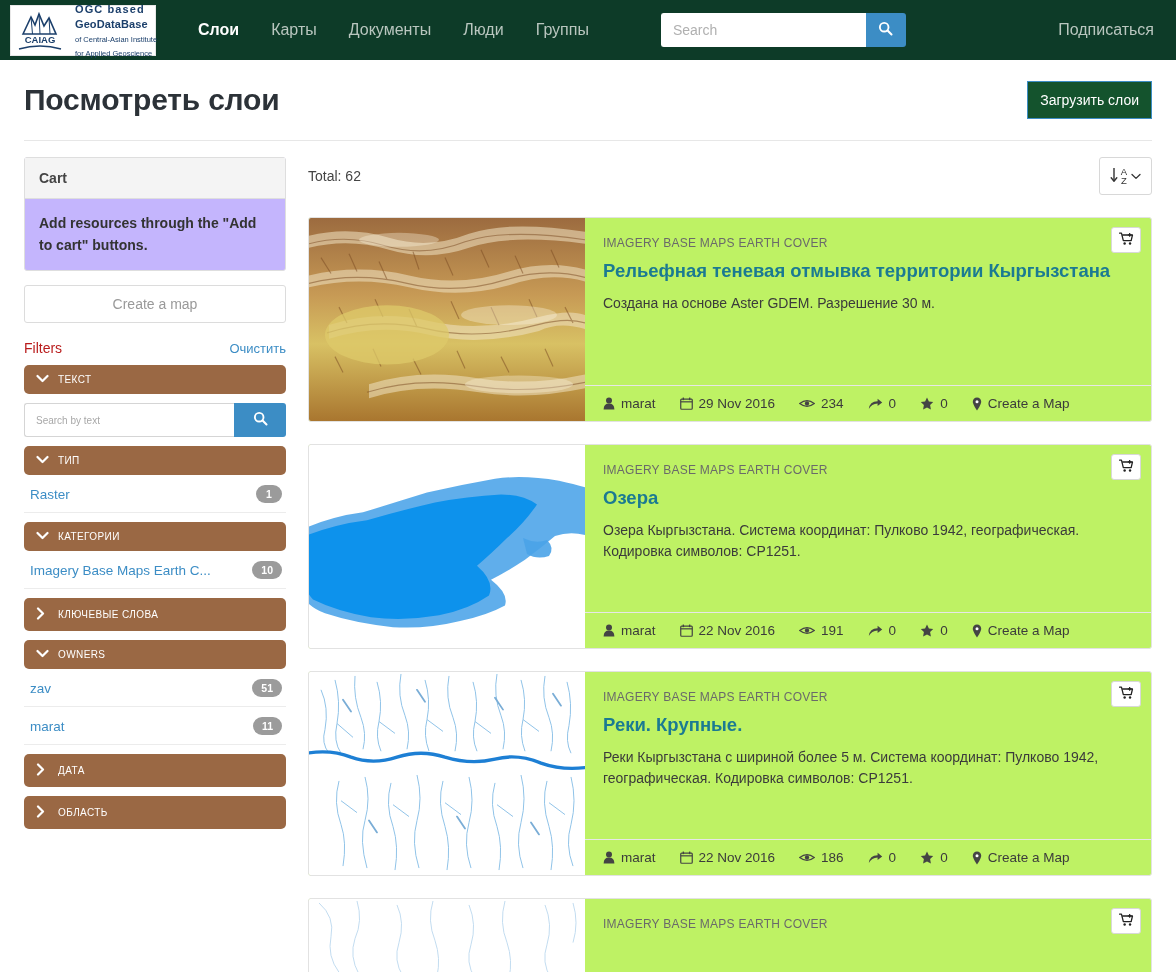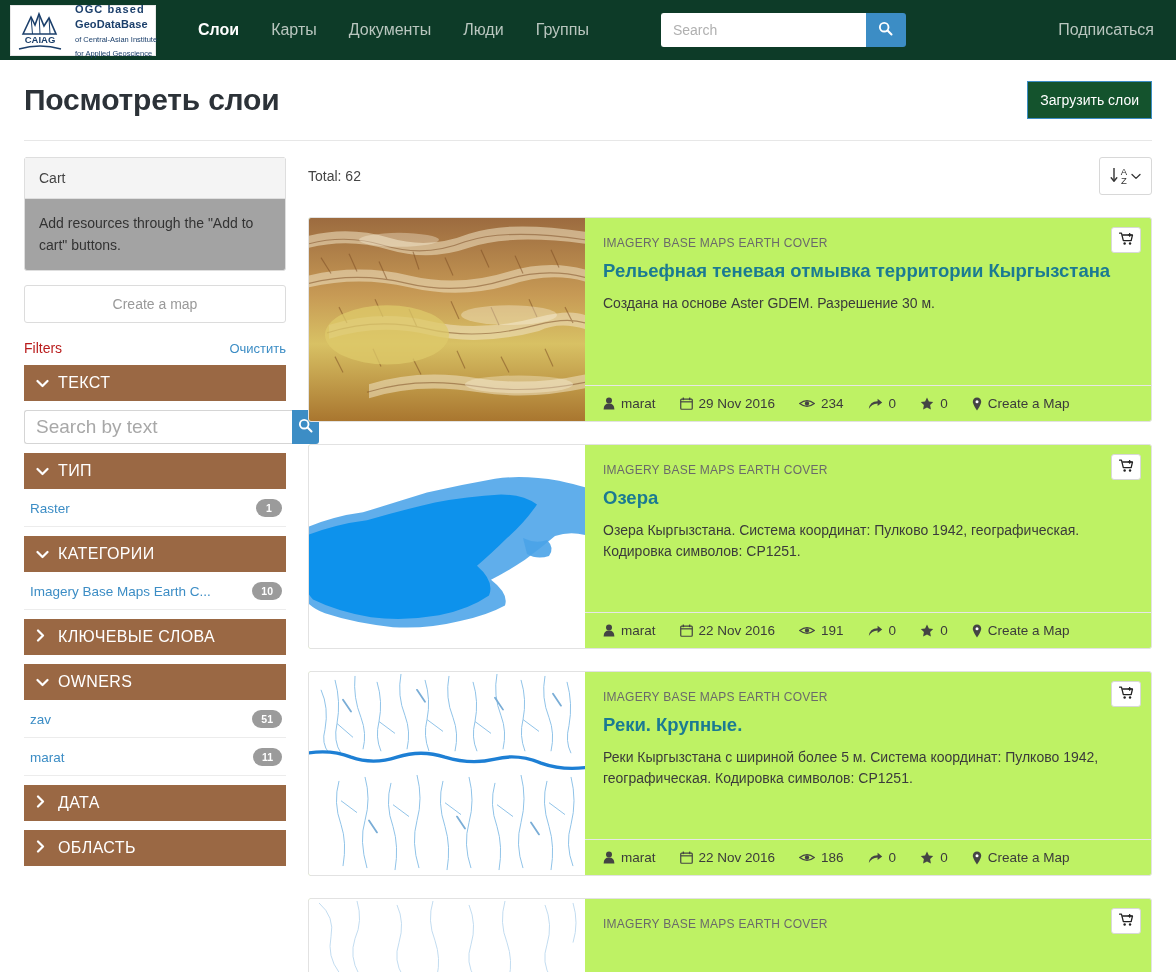--- a/index.html
+++ b/index.html
@@ -90,55 +90,55 @@
     font-family: "Liberation Sans", sans-serif; white-space: nowrap;
   }
   .hr { border-top: 1px solid #e7e7e7; margin: 0 24px; }
 
   
   .wrap { display: flex; padding: 16px 24px 0 24px; }
   .sidebar { width: 262px; flex: 0 0 262px; }
   .content { flex: 1 1 auto; padding-left: 22px; }
 
   
-  .panel { border: 1px solid #dedede; border-radius: 3px; background:#a3a3a3; }
+  .panel { border: 1px solid #dedede; border-radius: 3px; background:#c4b5fd;font-weight:bold; }
   .panel-head {
     background:#f4f4f4; border-bottom: 1px solid #dedede;
     padding: 12px 14px; font-size: 14px; color:#444;
   }
   .panel-body { padding: 14px; font-size: 14px; color:#333; line-height: 1.55; }
 
   .btn-ghost {
     display:block; width:100%; margin-top: 14px;
     background:#fff; border:1px solid #dcdcdc; border-radius:3px;
     color:#999; font-size:14px; padding: 10px 0; cursor:pointer;
     font-family: "Liberation Sans", sans-serif;
   }
 
   .filters-row {
     display:flex; align-items:baseline; margin: 17px 0 8px 0;
   }
   .filters-label { font-size: 14px; color:#b91c1c; }
   .filters-clear { margin-left:auto; color:#3c8dc5; font-size:13px; cursor:pointer; text-decoration:none; }
 
   .facet-head {
-    background:#9a6844; color:#fff; border-radius:0;
+    background:#9a6844; color:#fff; border-radius:5px;
     padding: 9px 10px 9px 12px; margin-top: 9px;
-    font-size: 16px; letter-spacing:.4px;
+    font-size: 10px; letter-spacing:.4px;
     display:flex; align-items:center; cursor:pointer;
   }
   .facet-head .cc { width: 18px; display:inline-block; }
   .facet-head span.lbl { padding-left: 4px; }
 
   .facet-search {
     display:flex; margin-top: 9px; height: 34px;
   }
   .facet-search input {
     flex:1 1 auto; border:1px solid #d5d5d5; border-right:0;
-    border-radius:3px 0 0 3px; padding: 0 11px; font-size: 19px;
+    border-radius:3px 0 0 3px; padding: 0 11px; font-size: 10px;
     outline:none; color:#555; font-family:"Liberation Sans", sans-serif;
   }
   .facet-search input::placeholder { color:#a8a8a8; }
   .facet-search .sbtn {
     width: 52px; background:#3c8dc5; border:0; border-radius:0 3px 3px 0;
     cursor:pointer; display:flex; align-items:center; justify-content:center;
   }
 
   .facet-item {
     display:flex; align-items:center; padding: 10px 4px 9px 6px;

